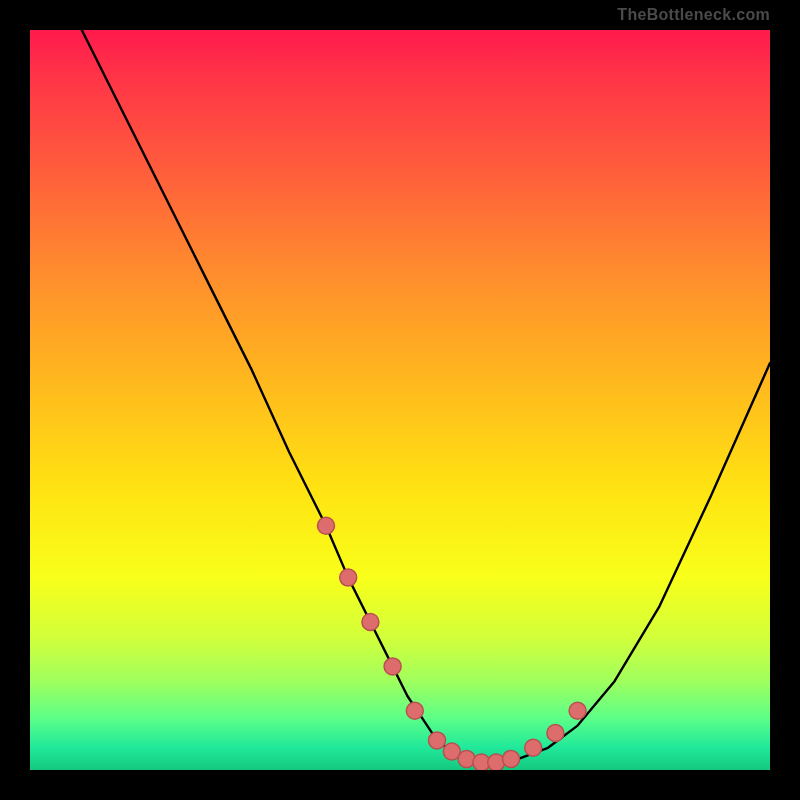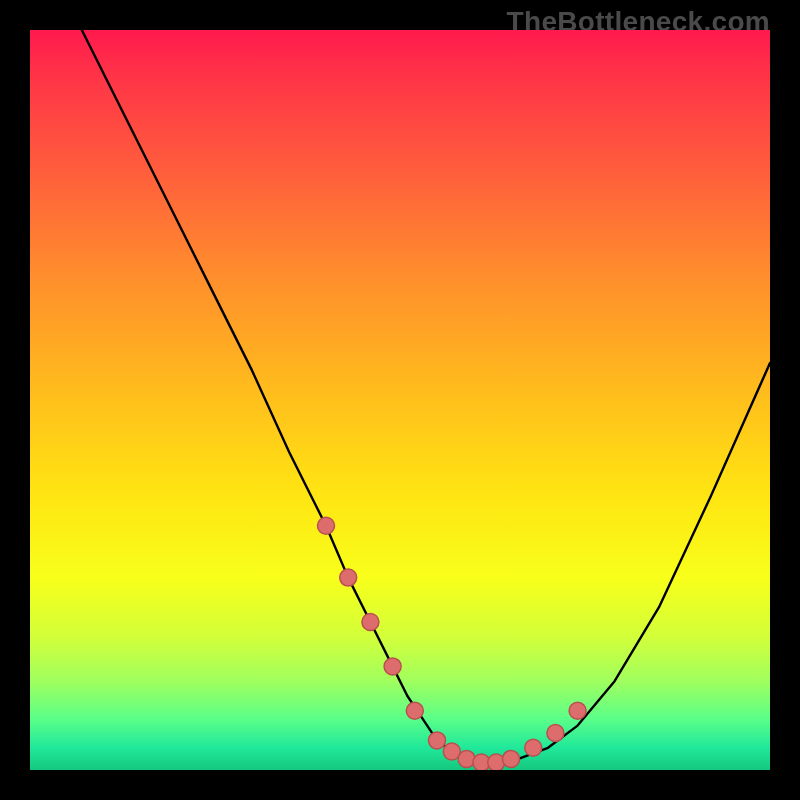--- a/index.html
+++ b/index.html
@@ -35,21 +35,21 @@
       #a0ff5e 88%,
       #5cff88 93%,
       #20e89a 97%,
       #14c87e 100%);
   }
   .watermark {
     position: absolute;
     top: 6px;
     right: 30px;
     color: #4a4a4a;
-    font-size: 28px;
+    font-size: 16px;
     font-weight: 600;
     letter-spacing: 0.3px;
     user-select: none;
   }
   svg.curve {
     position: absolute;
     left: 0;
     top: 0;
     width: 740px;
     height: 740px;

